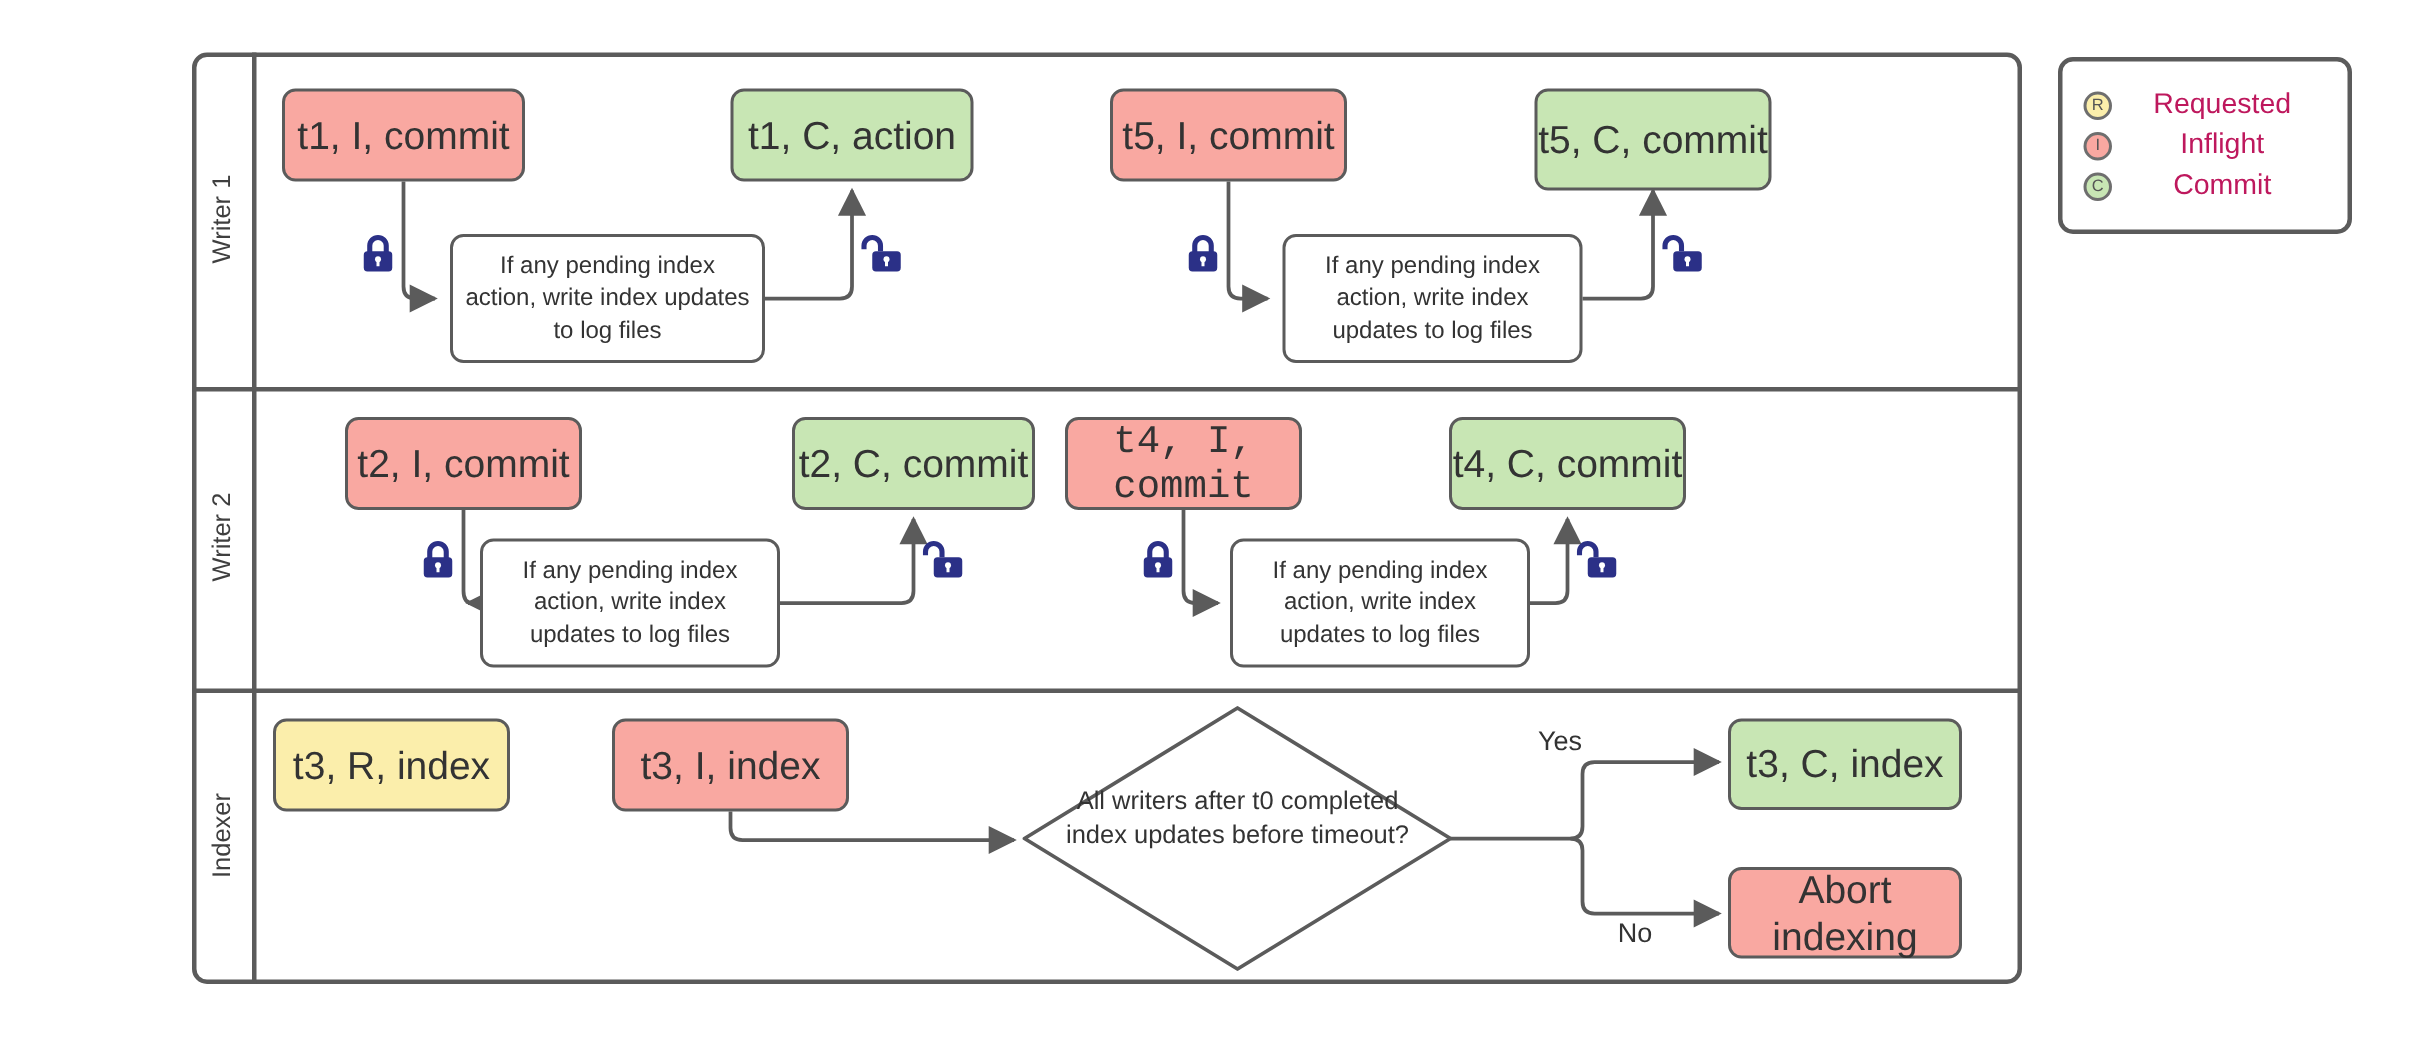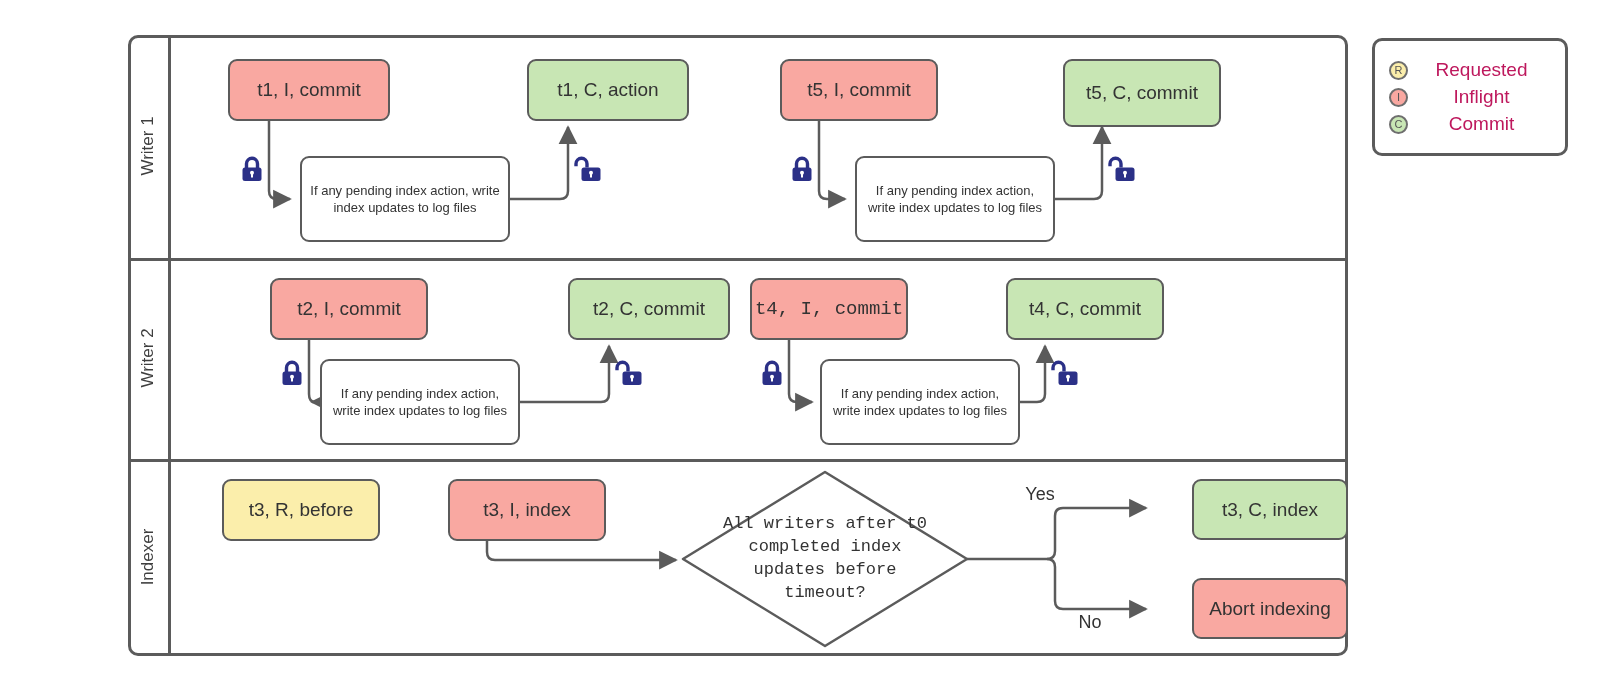--- a/index.html
+++ b/index.html
@@ -17,29 +17,29 @@
   .strip-divider{left:168px;top:35px;width:3px;height:621px;background:#5b5b5b;}
   .lane-sep{left:128px;width:1220px;height:3px;background:#5b5b5b;}
   .lane-label{
     width:200px;text-align:center;font-size:17px;color:#3f3f3f;
     transform:translate(-50%,-50%) rotate(-90deg);
   }
   
   .node{
     box-sizing:border-box;border:2.5px solid #5b5b5b;border-radius:9px;
     display:flex;align-items:center;justify-content:center;text-align:center;
-    font-size:19px;color:#333333;background:#ffffff;z-index:2;margin-left:40px;
+    font-size:26px;color:#333333;background:#ffffff;z-index:2;
   }
   .pink{background:#f9a8a1;}
   .green{background:#c8e6b4;}
   .yellow{background:#fbeeab;}
   .note{
     box-sizing:border-box;border:2.5px solid #5b5b5b;border-radius:9px;
     background:#ffffff;display:flex;align-items:center;justify-content:center;
-    text-align:center;font-size:13px;line-height:1.32;color:#333333;
+    text-align:center;font-size:16px;line-height:1.32;color:#333333;
     padding:4px 8px;z-index:2;
   }
   .decision-text{
     width:230px;text-align:center;font-size:17px;line-height:1.35;color:#333333;
     transform:translate(-50%,-50%);z-index:2;
   }
   .edge-label{
     width:56px;height:22px;text-align:center;font-size:18px;color:#333333;z-index:2;
   }
   .lock{z-index:3;}
@@ -100,23 +100,23 @@
 <div class="abs note" style="left:855px;top:156px;width:200px;height:86px;">If any pending index action, write index updates to log files</div>
 <div class="abs node green" style="left:1023px;top:59px;width:158px;height:68px;">t5, C, commit</div>
 
 <div class="abs node pink" style="left:230px;top:278px;width:158px;height:62px;">t2, I, commit</div>
 <div class="abs note" style="left:320px;top:359px;width:200px;height:86px;">If any pending index action, write index updates to log files</div>
 <div class="abs node green" style="left:528px;top:278px;width:162px;height:62px;">t2, C, commit</div>
 <div class="abs node pink" style="left:710px;top:278px;width:158px;height:62px;font-family:Liberation Mono, monospace;">t4, I, commit</div>
 <div class="abs note" style="left:820px;top:359px;width:200px;height:86px;">If any pending index action, write index updates to log files</div>
 <div class="abs node green" style="left:966px;top:278px;width:158px;height:62px;">t4, C, commit</div>
 
-<div class="abs node yellow" style="left:182px;top:479px;width:158px;height:62px;">t3, R, before</div>
+<div class="abs node yellow" style="left:182px;top:479px;width:158px;height:62px;">t3, R, index</div>
 <div class="abs node pink" style="left:408px;top:479px;width:158px;height:62px;">t3, I, index</div>
-<div class="abs decision-text" style="left:825px;top:559px;font-family:Liberation Mono, monospace;">All writers after t0 completed index updates before timeout?</div>
+<div class="abs decision-text" style="left:825px;top:546px;">All writers after t0 completed index updates before timeout?</div>
 <div class="abs edge-label" style="left:1012px;top:484px;">Yes</div>
 <div class="abs edge-label" style="left:1062px;top:612px;">No</div>
 <div class="abs node green" style="left:1152px;top:479px;width:156px;height:61px;">t3, C, index</div>
 <div class="abs node pink" style="left:1152px;top:578px;width:156px;height:61px;">Abort indexing</div>
 
 <svg class="abs lock" style="left:240px;top:156px;" width="24" height="27" viewBox="0 0 24 27">
   <path d="M6.5 12 V7.8 A5.5 5.5 0 0 1 17.5 7.8 V12" fill="none" stroke="#2b3087" stroke-width="3.4"></path>
   <rect x="2.5" y="11.5" width="19" height="13.5" rx="2.5" fill="#2b3087"></rect>
   <circle cx="12" cy="16.8" r="2" fill="#ffffff"></circle>
     <rect x="11" y="17" width="2" height="4.5" fill="#ffffff"></rect>

